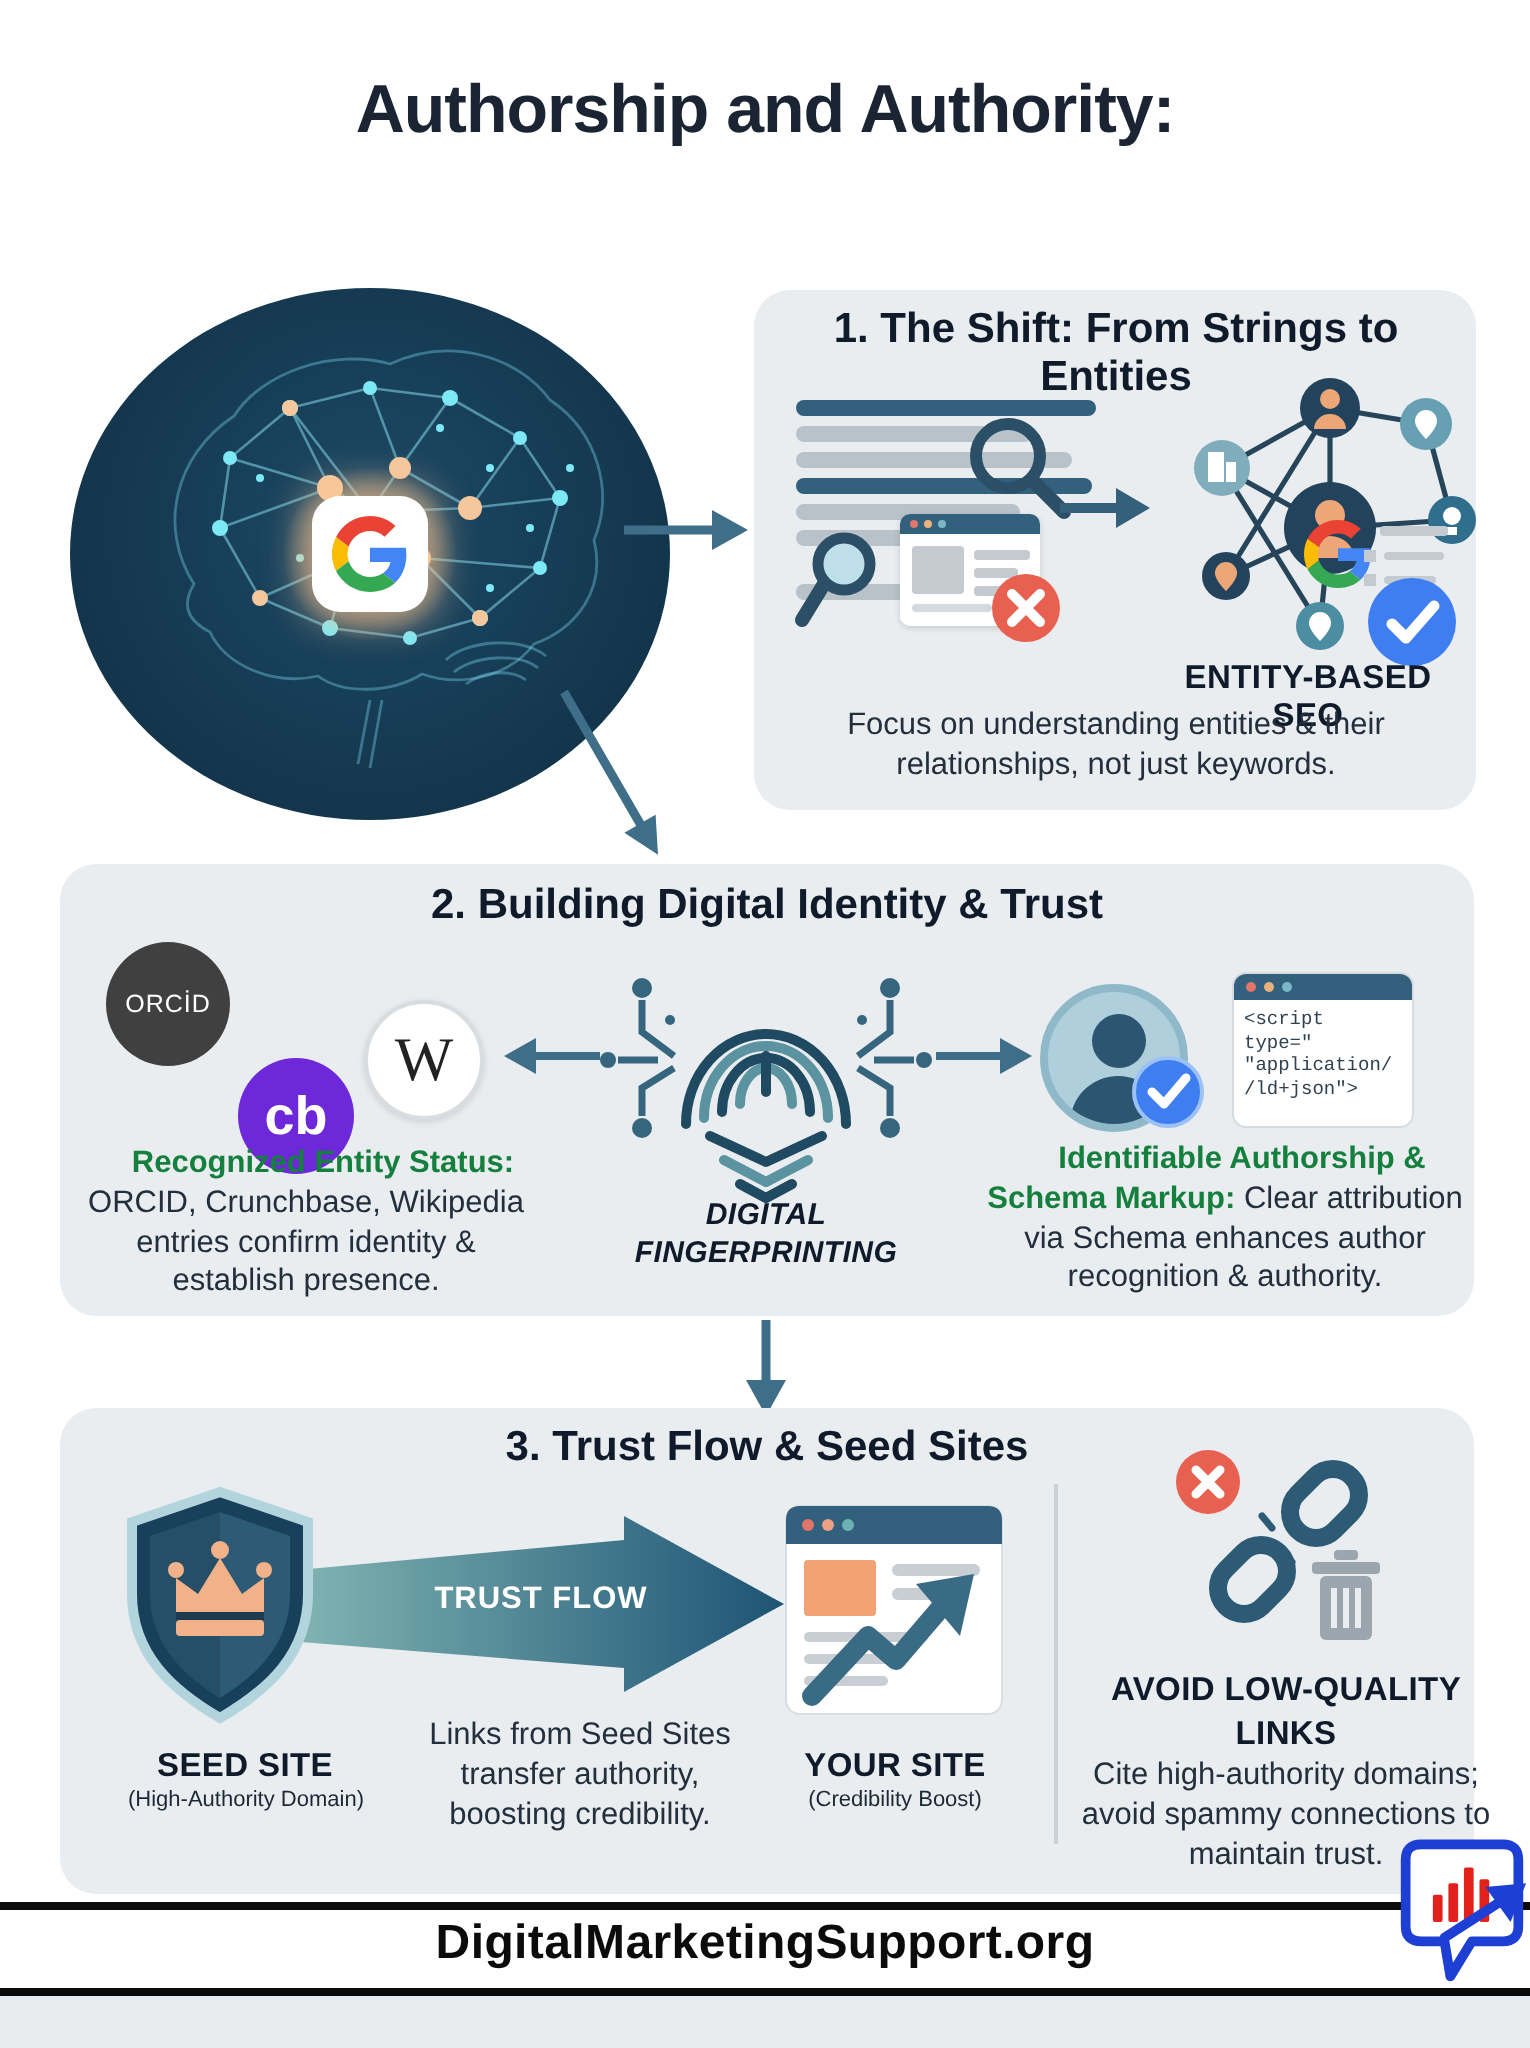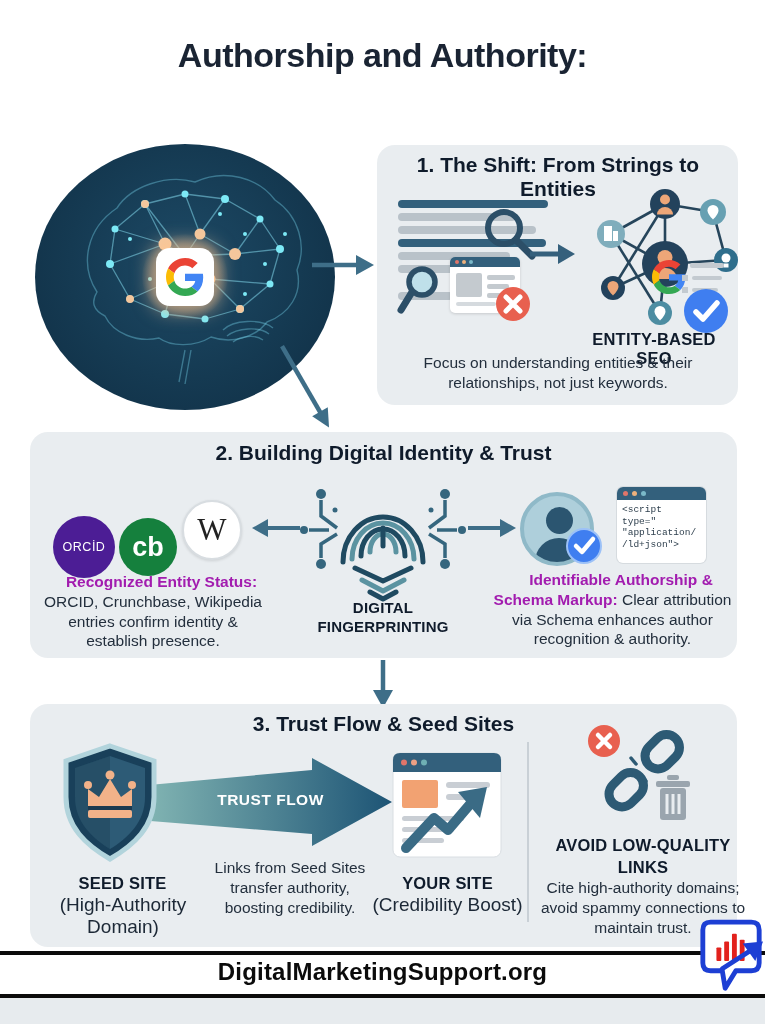--- a/index.html
+++ b/index.html
@@ -4,23 +4,23 @@
 <style>
   html,body{margin:0;padding:0;}
   body{background:#ffffff;font-family:"Liberation Sans",sans-serif;}
   .page{position:relative;width:765px;height:1024px;background:#ffffff;overflow:hidden;}
   .abs{position:absolute;}
   .panel{position:absolute;background:#e9edf0;border-radius:18px;}
   .title{position:absolute;left:0;width:765px;text-align:center;font-weight:800;
          font-size:34px;line-height:44px;color:#1a2433;letter-spacing:-0.5px;}
   .hd{position:absolute;text-align:center;font-weight:800;font-size:21px;color:#0f1b2b;}
   .lbl{position:absolute;text-align:center;font-weight:800;font-size:16.5px;color:#0f1b2b;letter-spacing:0.2px;}
-  .sub{position:absolute;text-align:center;font-weight:400;font-size:19px;color:#1c2836;}
+  .sub{position:absolute;text-align:center;font-weight:400;font-size:11px;color:#1c2836;}
   .body{position:absolute;text-align:center;font-size:15.5px;line-height:1.28;color:#232f3d;margin:0;}
-  .body b{color:#a21caf;margin-left:17px;}
+  .body b{color:#15803d;margin-left:17px;}
   .txtline{position:absolute;height:8px;border-radius:4px;}
   .navyline{background:#33607c;}
   .grayline{background:#b9c2c9;}
   .circlogo{position:absolute;border-radius:50%;display:flex;align-items:center;justify-content:center;}
   .rule{position:absolute;left:0;width:765px;height:4px;background:#0b0b0b;}
   .codewin{position:absolute;background:#ffffff;border-radius:6px;box-shadow:0 0 0 1px #d6dbdf;overflow:hidden;}
   .codehead{height:13px;background:#33607c;display:flex;align-items:center;gap:4px;padding-left:6px;}
   .dot{width:5px;height:5px;border-radius:50%;}
   .code{font-family:"Liberation Mono",monospace;font-size:9.5px;line-height:11.5px;color:#30414f;padding:4px 5px;}
   .code span{display:block;}
@@ -240,24 +240,24 @@
     <circle cx="23" cy="23" r="22" fill="#3f7ef0"></circle>
     <path d="M13,24 L20,31 L34,15" stroke="#fff" stroke-width="5.5" fill="none" stroke-linecap="round" stroke-linejoin="round"></path>
   </svg>
 
   <div class="lbl" style="left:578px;top:330px;width:152px">ENTITY-BASED SEO</div>
   <p class="body" style="left:398px;top:353px;width:320px">Focus on understanding entities &amp; their relationships, not just keywords.</p>
 
   <div class="panel" style="left:30px;top:432px;width:707px;height:226px"></div>
   <div class="hd" style="left:30px;top:441px;width:707px">2. Building Digital Identity &amp; Trust</div>
 
-  <div class="circlogo" style="left:53px;top:516px;width:62px;height:62px;background:#4c1d95;">
+  <div class="circlogo" style="left:53px;top:471px;width:62px;height:62px;background:#404040;">
     <span style="color:#fff;font-size:12.5px;letter-spacing:0.5px;">ORCİD</span>
   </div>
-  <div class="circlogo" style="left:119px;top:518px;width:58px;height:58px;background:#15803d;">
+  <div class="circlogo" style="left:119px;top:529px;width:58px;height:58px;background:#6d28d9;">
     <span style="color:#fff;font-size:27px;font-weight:800;">cb</span>
   </div>
   <div class="circlogo" style="left:182px;top:500px;width:56px;height:56px;background:#ffffff;border:2px solid #d8dde1;box-shadow:0 1px 3px rgba(0,0,0,.12);">
     <span style="color:#222;font-size:31px;font-family:'Liberation Serif',serif;">W</span>
   </div>
   <p class="body" style="left:38px;top:572px;width:230px"><b>Recognized Entity Status:</b> <span>ORCID, Crunchbase, Wikipedia entries confirm identity &amp; establish presence.</span></p>
 
   <svg class="abs" style="left:250px;top:515px" width="52" height="26">
     <line x1="50" y1="13" x2="16" y2="13" stroke="#3e6e88" stroke-width="4"></line>
     <polygon points="18,4 2,13 18,22" fill="#3e6e88"></polygon>
@@ -290,21 +290,21 @@
       <circle cx="24" cy="28" r="5"></circle>
         <circle cx="7" cy="64" r="4"></circle>
         <circle cx="24" cy="98" r="5"></circle>
       <circle cx="148" cy="28" r="5"></circle>
         <circle cx="165" cy="64" r="4"></circle>
         <circle cx="148" cy="98" r="5"></circle>
       <circle cx="38" cy="44" r="2.5"></circle>
         <circle cx="134" cy="44" r="2.5"></circle>
     </g>
   </svg>
-  <div class="lbl" style="left:303px;top:598px;width:160px;font-size:15px;line-height:19px;">
+  <div class="lbl" style="left:303px;top:598px;width:160px;font-size:15px;line-height:19px;font-style:italic;">
     <span style="display:block">DIGITAL</span>
     <span style="display:block">FINGERPRINTING</span>
   </div>
 
   <div class="abs" style="left:520px;top:492px;width:74px;height:74px;border-radius:50%;background:#aecfdb;border:4px solid #8fb9c8;box-sizing:border-box;overflow:hidden;">
     <div class="abs" style="left:22px;top:11px;width:27px;height:27px;border-radius:50%;background:#2b5570;"></div>
     <div class="abs" style="left:11px;top:42px;width:48px;height:32px;border-radius:24px 24px 0 0;background:#2b5570;"></div>
   </div>
   <svg class="abs" style="left:566px;top:528px" width="36" height="36">
     <circle cx="18" cy="18" r="17" fill="#3f7ef0" stroke="#9cc1f7" stroke-width="2"></circle>

